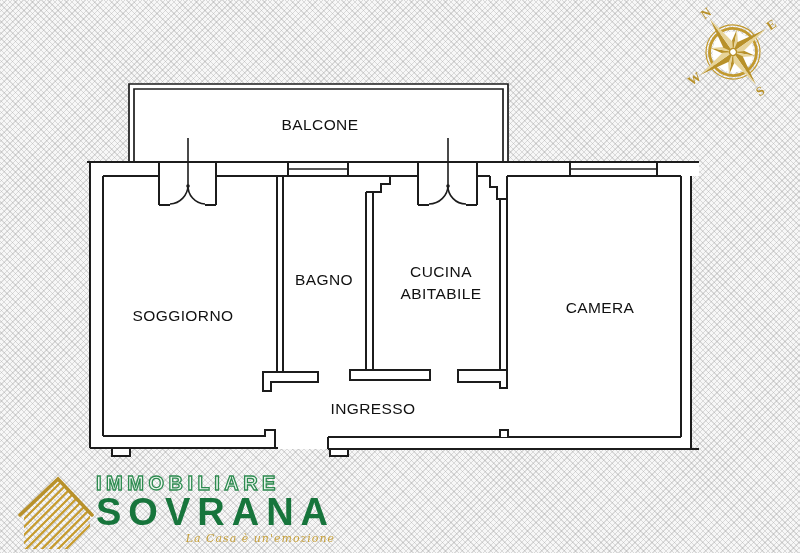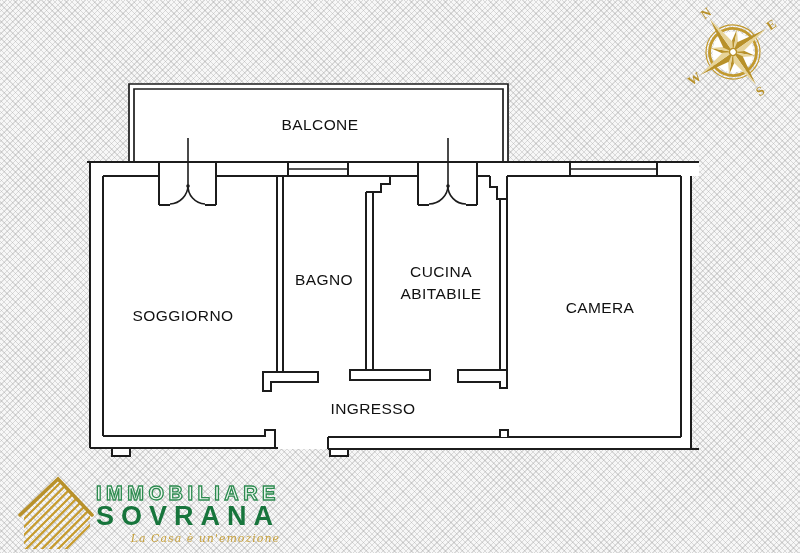--- a/index.html
+++ b/index.html
@@ -25,21 +25,21 @@
     display:flex; align-items:flex-end;
   }
   .logo-house { display:block; margin-right:-4px; }
   .logo-text { display:flex; flex-direction:column; padding-bottom:8px; }
   .logo-immobiliare {
     font-size:20px; font-weight:600; letter-spacing:4.5px;
     color:#eef7f1; -webkit-text-stroke:1.3px #2e8b50;
     line-height:1; white-space:nowrap;
   }
   .logo-sovrana {
-    font-size:27px; font-weight:800; letter-spacing:7px;
+    font-size:38px; font-weight:800; letter-spacing:7px;
     color:#17753c; line-height:.95; margin-top:1px; white-space:nowrap;
   }
   .logo-tagline {
     font-family:"DejaVu Serif", serif; font-style:italic;
     font-size:11px; color:#c6a03c; letter-spacing:1px;
     text-align:right; margin-top:2px; white-space:nowrap;
   }
 </style>
 </head>
 <body>

